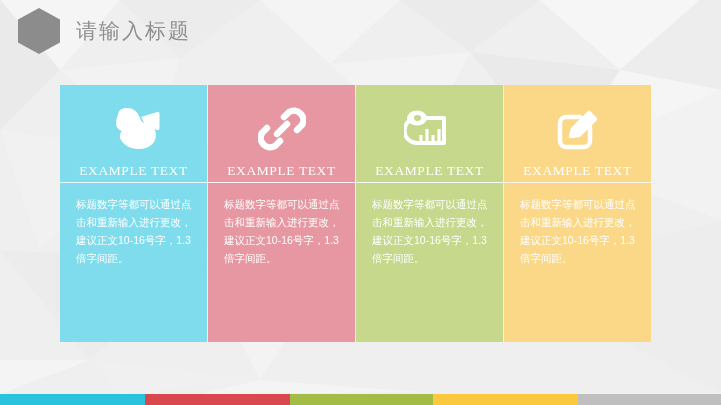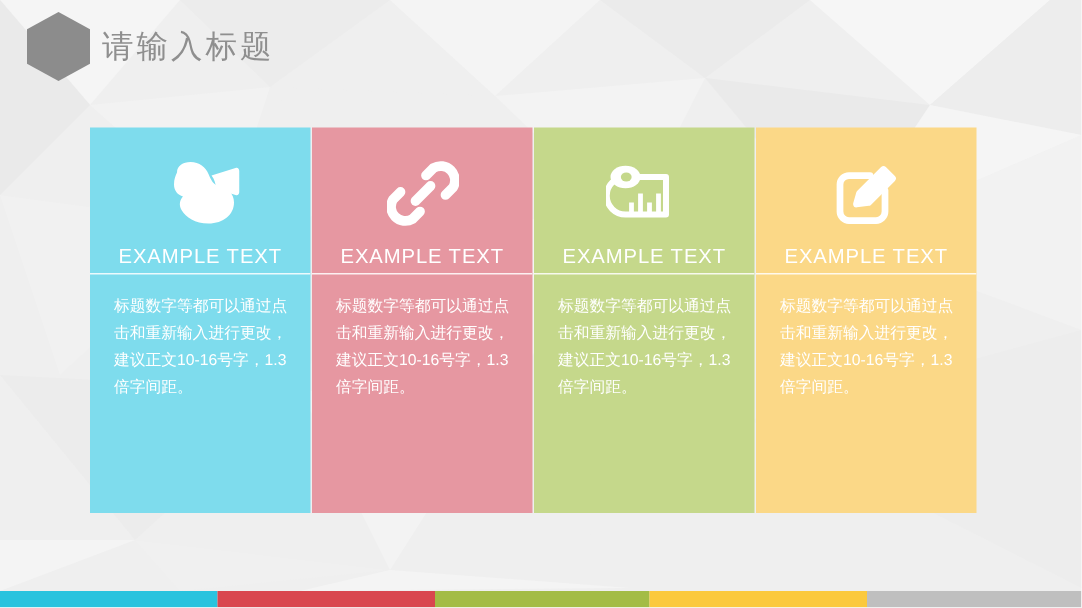--- a/index.html
+++ b/index.html
@@ -43,21 +43,21 @@
   }
   #hex-marker {
     width: 42px;
     height: 46px;
     margin-left: 18px;
     background: #8c8c8c;
     clip-path: polygon(50% 0%, 100% 25%, 100% 75%, 50% 100%, 0% 75%, 0% 25%);
     flex: 0 0 auto;
   }
   #page-title {
-    margin-left: 8px;
+    margin-left: 16px;
     font-size: 21px;
     letter-spacing: 2px;
     color: #8f8f8f;
     font-weight: 400;
     white-space: nowrap;
   }
 
   
   #cards {
     position: absolute;
@@ -74,20 +74,21 @@
     display: flex;
     flex-direction: column;
     overflow: hidden;
   }
   .card-top {
     height: 97px;
     display: flex;
     flex-direction: column;
     align-items: center;
     justify-content: flex-start;
+    font-family: Liberation Serif, serif;
   }
   .card-icon {
     height: 56px;
     margin-top: 16px;
     display: flex;
     align-items: center;
     justify-content: center;
   }
   .card-icon svg {
     display: block;

